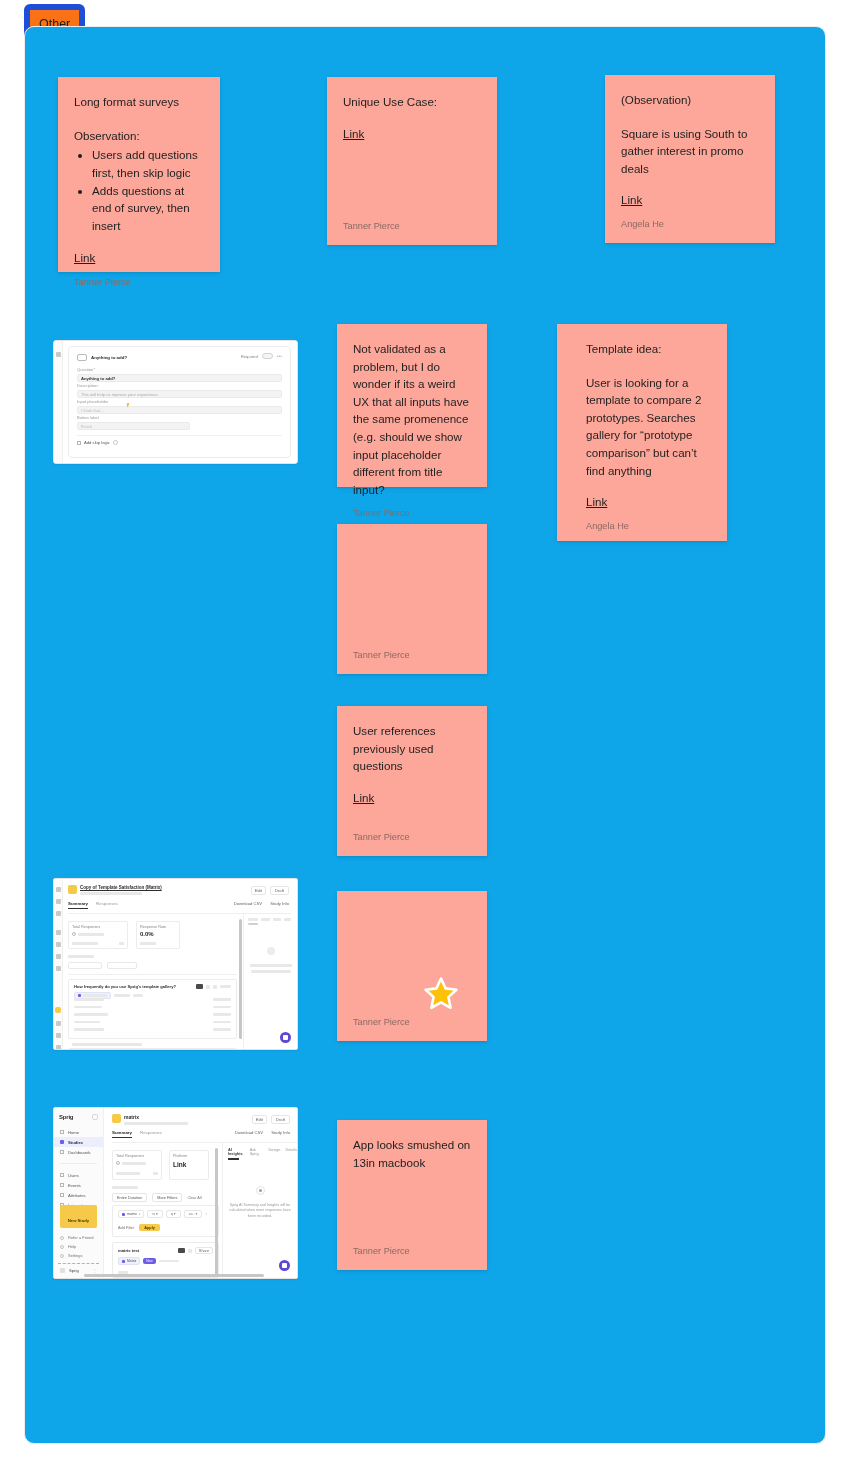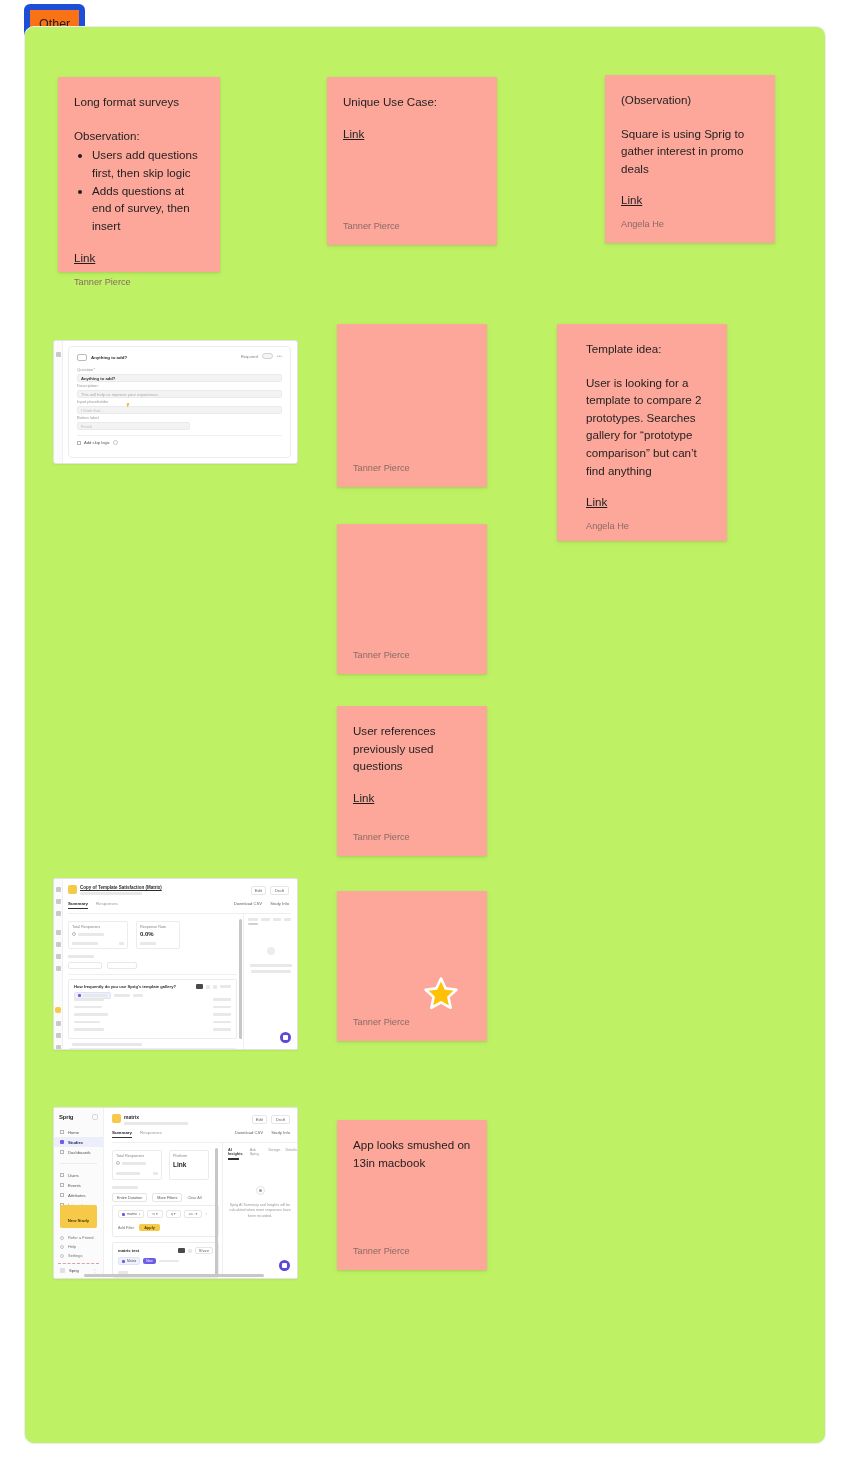--- a/index.html
+++ b/index.html
@@ -21,21 +21,21 @@
     font-size: 12.5px;
     color: #1d1d1d;
     line-height: 1.1;
   }
 
   
   .board {
     position: absolute;
     left: 24px; top: 26px;
     width: 802px; height: 1418px;
-    background: #bef264;
+    background: #0ea5e9;
     border: 1px solid #ededed;
     border-radius: 10px;
   }
 
   
   .note {
     position: absolute;
     background: #fca79a;
     box-shadow: 0 1px 2px rgba(0,0,0,0.10), 0 2px 6px rgba(0,0,0,0.05);
     padding: 16px 16px 14px 16px;
@@ -141,27 +141,30 @@
       <div class="body">
         <div class="ttl">Unique Use Case:</div>
         <a class="lnk">Link</a>
       </div>
       <div class="author">Tanner Pierce</div>
     </div>
 
     <div class="note" style="left:580px; top:48px; width:170px; height:168px;">
       <div class="body">
         <div class="ttl">(Observation)</div>
-        <div class="ttl" style="margin-top:16px">Square is using Sprig to gather interest in promo deals</div>
+        <div class="ttl" style="margin-top:16px">Square is using South to gather interest in promo deals</div>
         <a class="lnk">Link</a>
       </div>
       <div class="author">Angela He</div>
     </div>
 
     <div class="note" style="left:312px; top:297px; width:150px; height:163px;">
+      <div class="body">
+        <div class="ttl">Not validated as a problem, but I do wonder if its a weird UX that all inputs have the same promenence (e.g. should we show input placeholder different from title input?</div>
+      </div>
       <div class="author push">Tanner Pierce</div>
     </div>
 
     <div class="note" style="left:532px; top:297px; width:170px; height:217px;padding-left:29px;">
       <div class="body">
         <div class="ttl">Template idea:</div>
         <div class="ttl" style="margin-top:16px">User is looking for a template to compare 2 prototypes. Searches gallery for “prototype comparison” but can’t find anything</div>
         <a class="lnk">Link</a>
       </div>
       <div class="author">Angela He</div>

